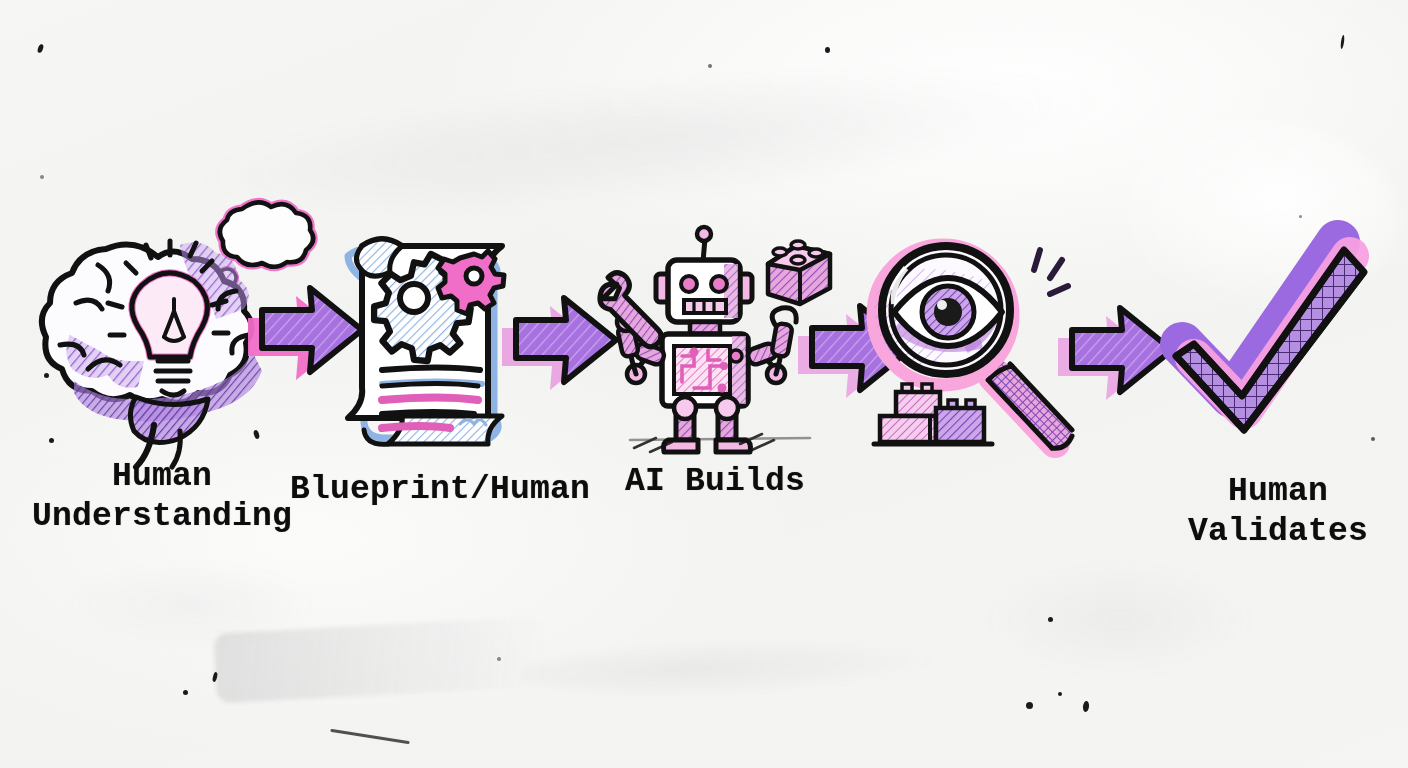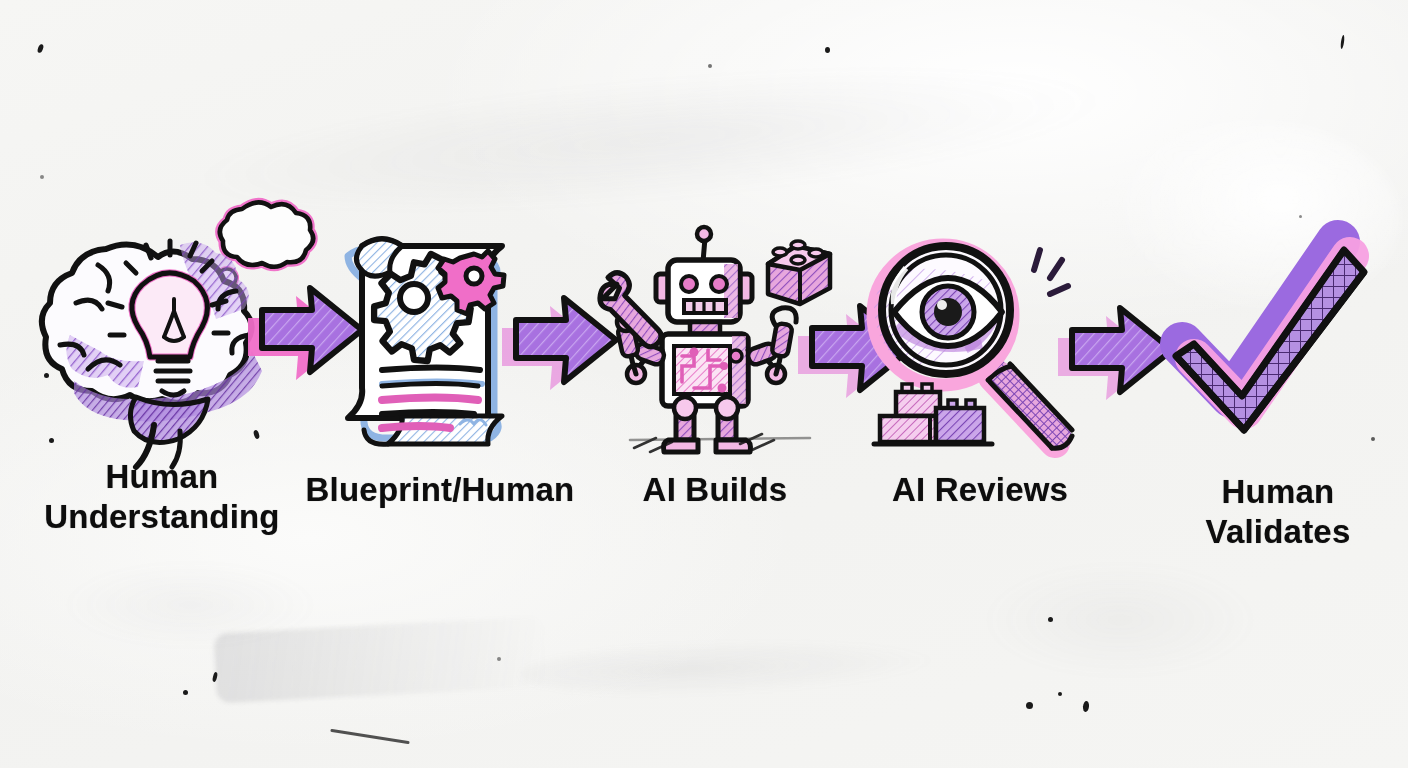--- a/index.html
+++ b/index.html
@@ -34,21 +34,21 @@
   .sm5{left:980px;top:560px;width:280px;height:120px;
        background:radial-gradient(ellipse at 50% 50%, rgba(120,120,128,.055), rgba(120,120,128,0) 70%);
        filter:blur(4px);}
   .sm6{left:1100px;top:120px;width:300px;height:200px;
        background:radial-gradient(ellipse at 60% 40%, rgba(255,255,255,.9), rgba(255,255,255,0) 70%);
        filter:blur(6px);}
 
   .stage{position:absolute;}
   .label{
     position:absolute;text-align:center;color:#0d0d0d;
-    font-family:Liberation Sans, sans-serif;
+    font-family:Liberation Mono, monospace;
     font-weight:600;font-size:33px;line-height:1.22;
     letter-spacing:.2px;
     text-shadow:0 0 1px rgba(0,0,0,.35);
     white-space:pre-line;
   }
   .arrow{position:absolute;}
   svg{display:block;overflow:visible;}
   .ink{fill:none;stroke:#111;stroke-linecap:round;stroke-linejoin:round;}
   .dot{position:absolute;background:#1a1a1a;border-radius:50%;}
 </style>
@@ -299,21 +299,21 @@
       <path d="M126 218 l30 0 q6 2 4 12 l-34 0z" fill="#f3b8e4" stroke="#111" stroke-width="5" stroke-linejoin="round"></path>
 
       <g stroke="#111" stroke-width="2.6" stroke-linecap="round" opacity=".85">
         <path d="M44 226 l22-10"></path>
           <path d="M60 230 l22-10"></path>
           <path d="M150 222 l22-10"></path>
         <path d="M162 228 l22-10"></path>
           <path d="M40 218 l180 -2" opacity=".5"></path>
       </g>
     </svg>
-    <div class="label" style="left:0px;top:248px;width:250px;">AI Builds</div>
+    <div class="label" style="left:0px;top:240px;width:250px;">AI Builds</div>
   </div>
 
   <div class="arrow" style="left:808px;top:300px;">
     <svg width="110" height="100" viewBox="0 0 110 100">
       <g>
         <path d="M-4 30 L46 30 L44 8 L96 50 L44 92 L46 68 L-4 68 Z" fill="#e79adf" opacity=".8" transform="translate(-6,6)"></path>
         <path d="M4 28 L54 28 L52 6 L104 48 L52 90 L54 66 L4 66 Z" fill="url(#arrHatch)" stroke="#111" stroke-width="6" stroke-linejoin="round"></path>
       </g>
     </svg>
   </div>
@@ -380,21 +380,20 @@
         <rect x="52" y="12" width="10" height="9" fill="#f5cdee" stroke="#111" stroke-width="3.5"></rect>
         <rect x="26" y="20" width="44" height="24" fill="url(#hatchLego1)" stroke="#111" stroke-width="4.5"></rect>
         <rect x="78" y="28" width="9" height="8" fill="#cba6ea" stroke="#111" stroke-width="3.5"></rect>
         <rect x="96" y="28" width="9" height="8" fill="#cba6ea" stroke="#111" stroke-width="3.5"></rect>
         <rect x="10" y="44" width="56" height="26" fill="url(#hatchLego1)" stroke="#111" stroke-width="4.5"></rect>
         <rect x="66" y="36" width="48" height="34" fill="url(#hatchLego2)" stroke="#111" stroke-width="4.5"></rect>
         <path d="M4 72 l118 0" stroke="#111" stroke-width="5" stroke-linecap="round"></path>
         <path d="M60 44 l0 26" stroke="#111" stroke-width="4"></path>
       </g>
     </svg>
-    <div class="label" style="left:-5px;top:238px;width:230px;">AI Reviews</div>
   </div>
 
   <div class="arrow" style="left:1068px;top:302px;">
     <svg width="110" height="100" viewBox="0 0 110 100">
       <g>
         <path d="M-4 30 L46 30 L44 8 L96 50 L44 92 L46 68 L-4 68 Z" fill="#e79adf" opacity=".8" transform="translate(-6,6)"></path>
         <path d="M4 28 L54 28 L52 6 L104 48 L52 90 L54 66 L4 66 Z" fill="url(#arrHatch)" stroke="#111" stroke-width="6" stroke-linejoin="round"></path>
       </g>
     </svg>
   </div>

